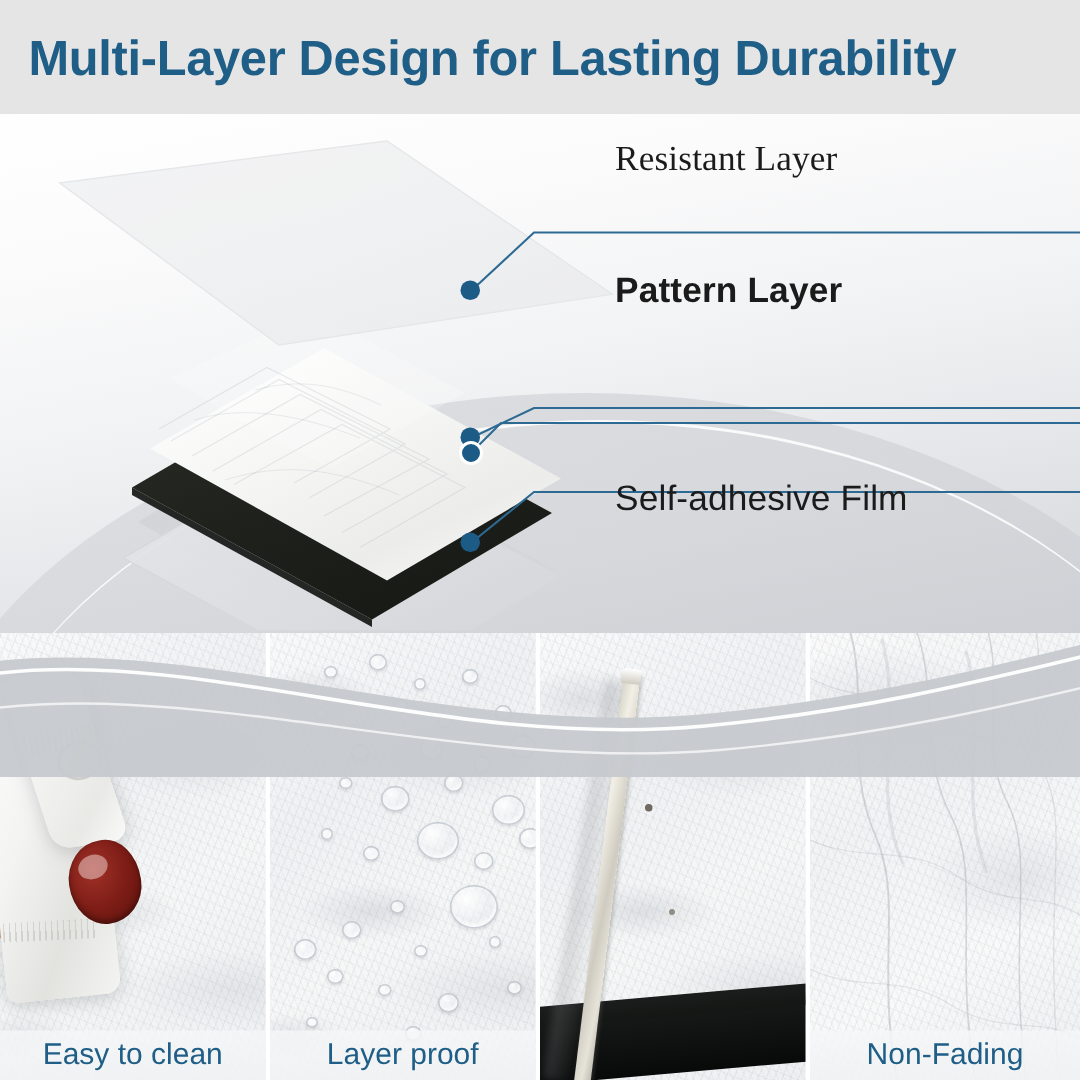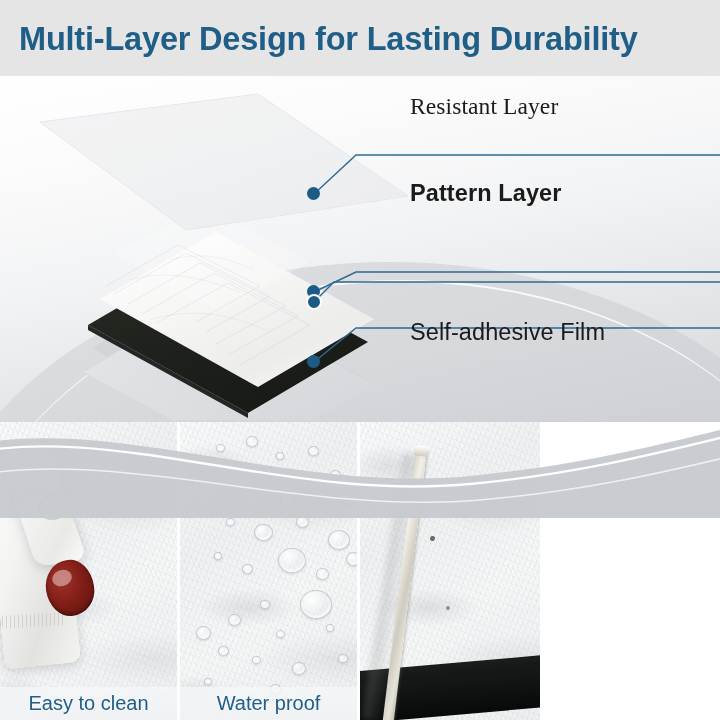--- a/index.html
+++ b/index.html
@@ -378,21 +378,21 @@
         <div class="drop" style="left:16px; top:208px;width:13px; height:12px;"></div>
         <div class="drop" style="left:96px; top:212px;width:7px;  height:6px;"></div>
         <div class="drop" style="left:146px;top:206px;width:6px;  height:6px;"></div>
         <div class="drop" style="left:38px; top:228px;width:9px;  height:8px;"></div>
         <div class="drop" style="left:72px; top:238px;width:7px;  height:6px;"></div>
         <div class="drop" style="left:112px;top:244px;width:12px; height:11px;"></div>
         <div class="drop" style="left:158px;top:236px;width:8px;  height:7px;"></div>
         <div class="drop" style="left:24px; top:260px;width:6px;  height:5px;"></div>
         <div class="drop" style="left:90px; top:266px;width:9px;  height:8px;"></div>
       </div>
-      <div class="panel-caption">Water proof</div>
+      <div class="panel-caption">Layer proof</div>
     </div>
 
     <div class="panel">
       <div class="panel-photo">
         <div class="stone"></div>
 
         <div class="blackband" style="left:-8px; bottom:-4px; width:200px; height:52px; transform:rotate(-5deg); transform-origin:left bottom;"></div>
         <div style="position:absolute; left:-8px; bottom:34px; width:200px; height:10px;
                     background:linear-gradient(180deg, rgba(30,32,30,0.0), rgba(20,22,20,0.7));
                     transform:rotate(-5deg); transform-origin:left bottom;"></div>
@@ -406,19 +406,43 @@
         <div style="position:absolute; left:55px; top:28px; width:13px; height:10px;
                     transform:rotate(7deg); transform-origin:top center;
                     background:linear-gradient(180deg,#ffffff,#cfccc1); border-radius:2px 2px 0 0;"></div>
         <div style="position:absolute; left:70px; top:118px; width:5px; height:5px; border-radius:50%;
                     background:#6e6a5f; transform:rotate(7deg);"></div>
         <div style="position:absolute; left:86px; top:188px; width:4px; height:4px; border-radius:50%;
                     background:rgba(110,106,96,0.7);"></div>
       </div>
     </div>
 
+    <div class="panel">
+      <div class="panel-photo">
+        <div class="stone" style="background:
+               radial-gradient(ellipse 120px 60px at 30% 20%, rgba(210,213,218,0.5), transparent 70%),
+               radial-gradient(ellipse 90px 50px at 75% 55%, rgba(206,210,216,0.45), transparent 72%),
+               linear-gradient(150deg,#fbfbfb 0%,#f2f3f4 40%,#f8f9f9 68%,#edeef0 100%);"></div>
+        <svg style="position:absolute; inset:0;" width="180" height="302" viewBox="0 0 180 302" preserveAspectRatio="none">
+          <g fill="none" stroke="#a9afb7" stroke-opacity="0.45">
+            <path d="M26,0 C40,48 22,90 44,140 C62,182 44,226 58,302" stroke-width="1.3"></path>
+            <path d="M70,0 C86,40 72,84 94,126 C114,164 96,214 110,302" stroke-width="1.1"></path>
+            <path d="M118,0 C130,44 112,80 132,118 C150,154 132,204 144,302" stroke-width="1"></path>
+            <path d="M0,34 C34,52 58,40 90,62 C124,86 150,72 180,92" stroke-width="0.9" stroke-opacity="0.3"></path>
+            <path d="M0,142 C36,158 66,144 98,166 C130,188 156,176 180,192" stroke-width="0.8" stroke-opacity="0.28"></path>
+            <path d="M0,228 C32,244 60,230 94,252 C126,272 154,260 180,274" stroke-width="0.8" stroke-opacity="0.26"></path>
+            <path d="M150,0 C158,36 142,66 158,102 C172,134 156,180 166,302" stroke-width="0.9" stroke-opacity="0.3"></path>
+          </g>
+          <g fill="none" stroke="#bcc1c8" stroke-opacity="0.35" stroke-width="2.2">
+            <path d="M48,8 C62,60 40,108 62,158"></path>
+            <path d="M104,16 C118,66 98,112 118,164"></path>
+          </g>
+        </svg>
+      </div>
+      <div class="panel-caption">Non-Fading</div>
+    </div>
   </div>
 
   <div id="title-bar">
     <div id="page-title">Multi-Layer Design for Lasting Durability</div>
   </div>
 
 </div>
 
 </body></html>

